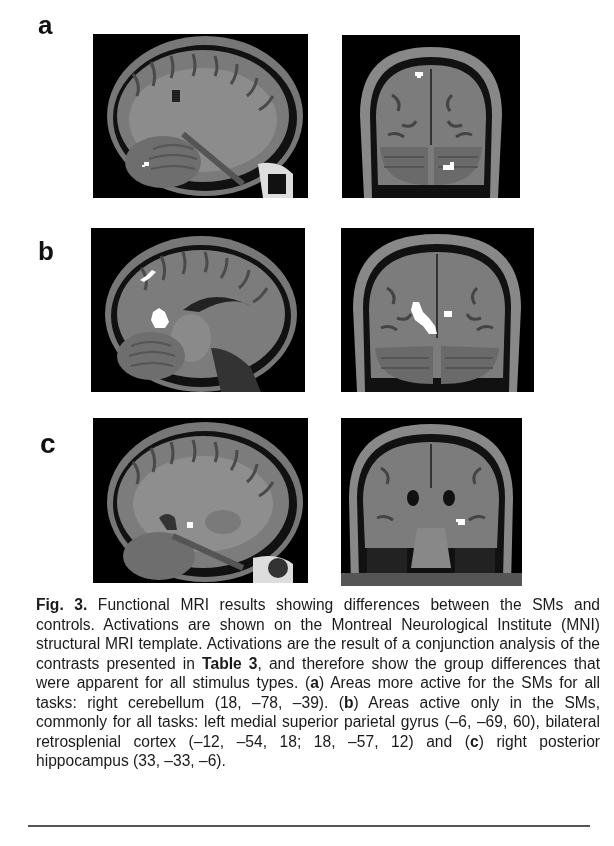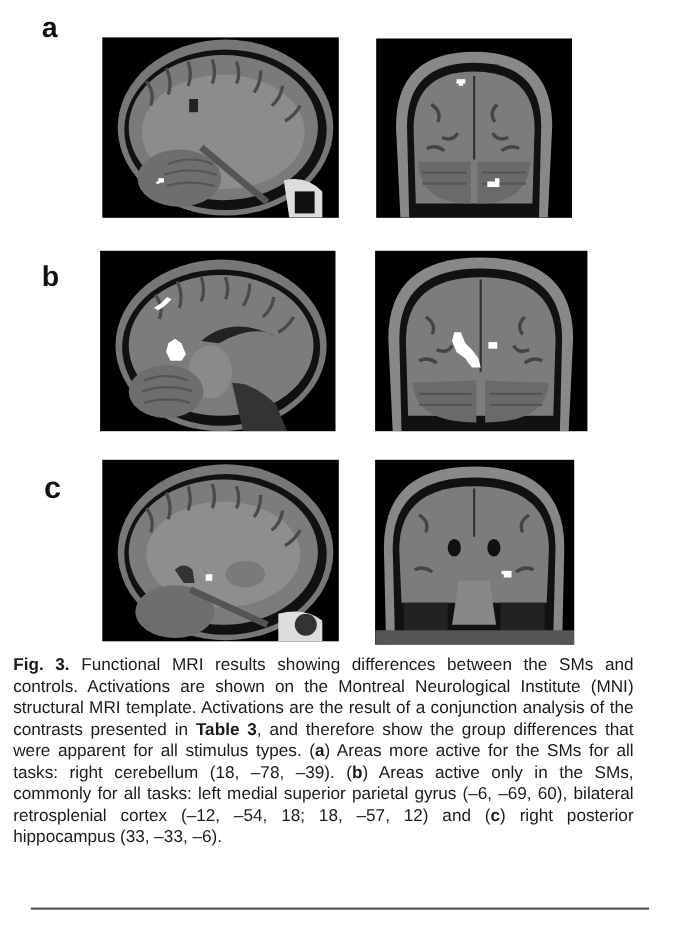--- a/index.html
+++ b/index.html
@@ -1,21 +1,21 @@
 <!DOCTYPE html>
 <html><head>
 <meta charset="utf-8">
 <style>
   html, body { margin: 0; padding: 0; background: #ffffff; }
   body { width: 614px; height: 846px; position: relative; overflow: hidden;
          font-family: "Liberation Sans", "DejaVu Sans", sans-serif; color: #1a1a1a; }
   .panel-label { position: absolute; font-size: 26px; font-weight: bold; color: #111; line-height: 1; }
   .mri { position: absolute; background: #000; overflow: hidden; }
   .mri svg { display: block; width: 100%; height: 100%; }
-  .caption { position: absolute; left: 12px; top: 595px; width: 564px;
+  .caption { position: absolute; left: 36px; top: 595px; width: 564px;
              font-size: 15.6px; line-height: 19.5px; color: #1a1a1a;
              text-align: justify; }
   .caption b { font-weight: bold; }
   .rule { position: absolute; left: 28px; top: 825px; width: 562px; height: 1.5px; background: #555; }
 </style>
 </head>
 <body>
 
 <div class="panel-label" style="left:38px; top:12px;">a</div>
 <div class="panel-label" style="left:38px; top:238px;">b</div>

